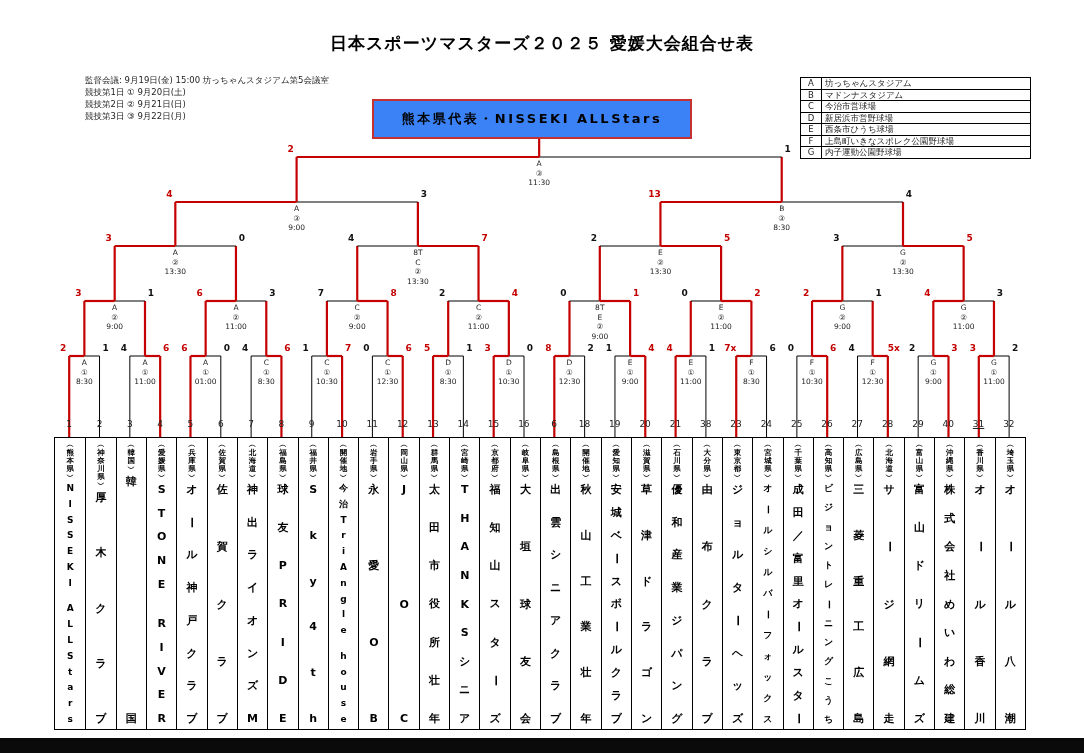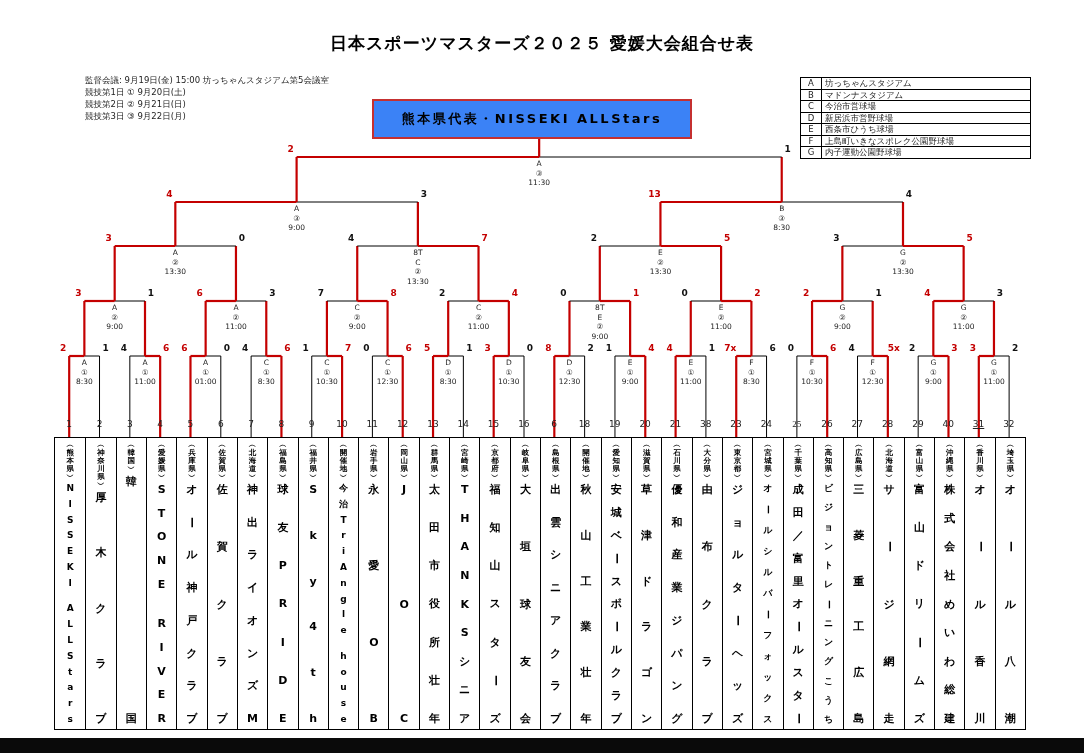--- a/index.html
+++ b/index.html
@@ -410,21 +410,21 @@
     <div class="num-cell" style="width: 30.32px;">15</div>
     <div class="num-cell" style="width: 30.32px;">16</div>
     <div class="num-cell" style="width: 30.32px;">6</div>
     <div class="num-cell" style="width: 30.32px;">18</div>
     <div class="num-cell" style="width: 30.32px;">19</div>
     <div class="num-cell" style="width: 30.32px;">20</div>
     <div class="num-cell" style="width: 30.32px;">21</div>
     <div class="num-cell" style="width: 30.32px;">38</div>
     <div class="num-cell" style="width: 30.32px;">23</div>
     <div class="num-cell" style="width: 30.32px;">24</div>
-    <div class="num-cell" style="width: 30.32px; font-family: Liberation Serif, serif;">25</div>
+    <div class="num-cell" style="width: 30.32px;">25</div>
     <div class="num-cell" style="width: 30.32px;">26</div>
     <div class="num-cell" style="width: 30.32px;">27</div>
     <div class="num-cell" style="width: 30.32px;">28</div>
     <div class="num-cell" style="width: 30.32px;">29</div>
     <div class="num-cell" style="width: 30.32px;">40</div>
     <div class="num-cell" style="width: 30.32px; text-decoration: underline;">31</div>
     <div class="num-cell" style="width: 30.32px;">32</div>
   </div>
 <div class="team-grid" id="team-grid" style="left: 54.04px; width: 970.24px; height: 291px;">
     <div class="team-cell" style="width: 30.32px;">

